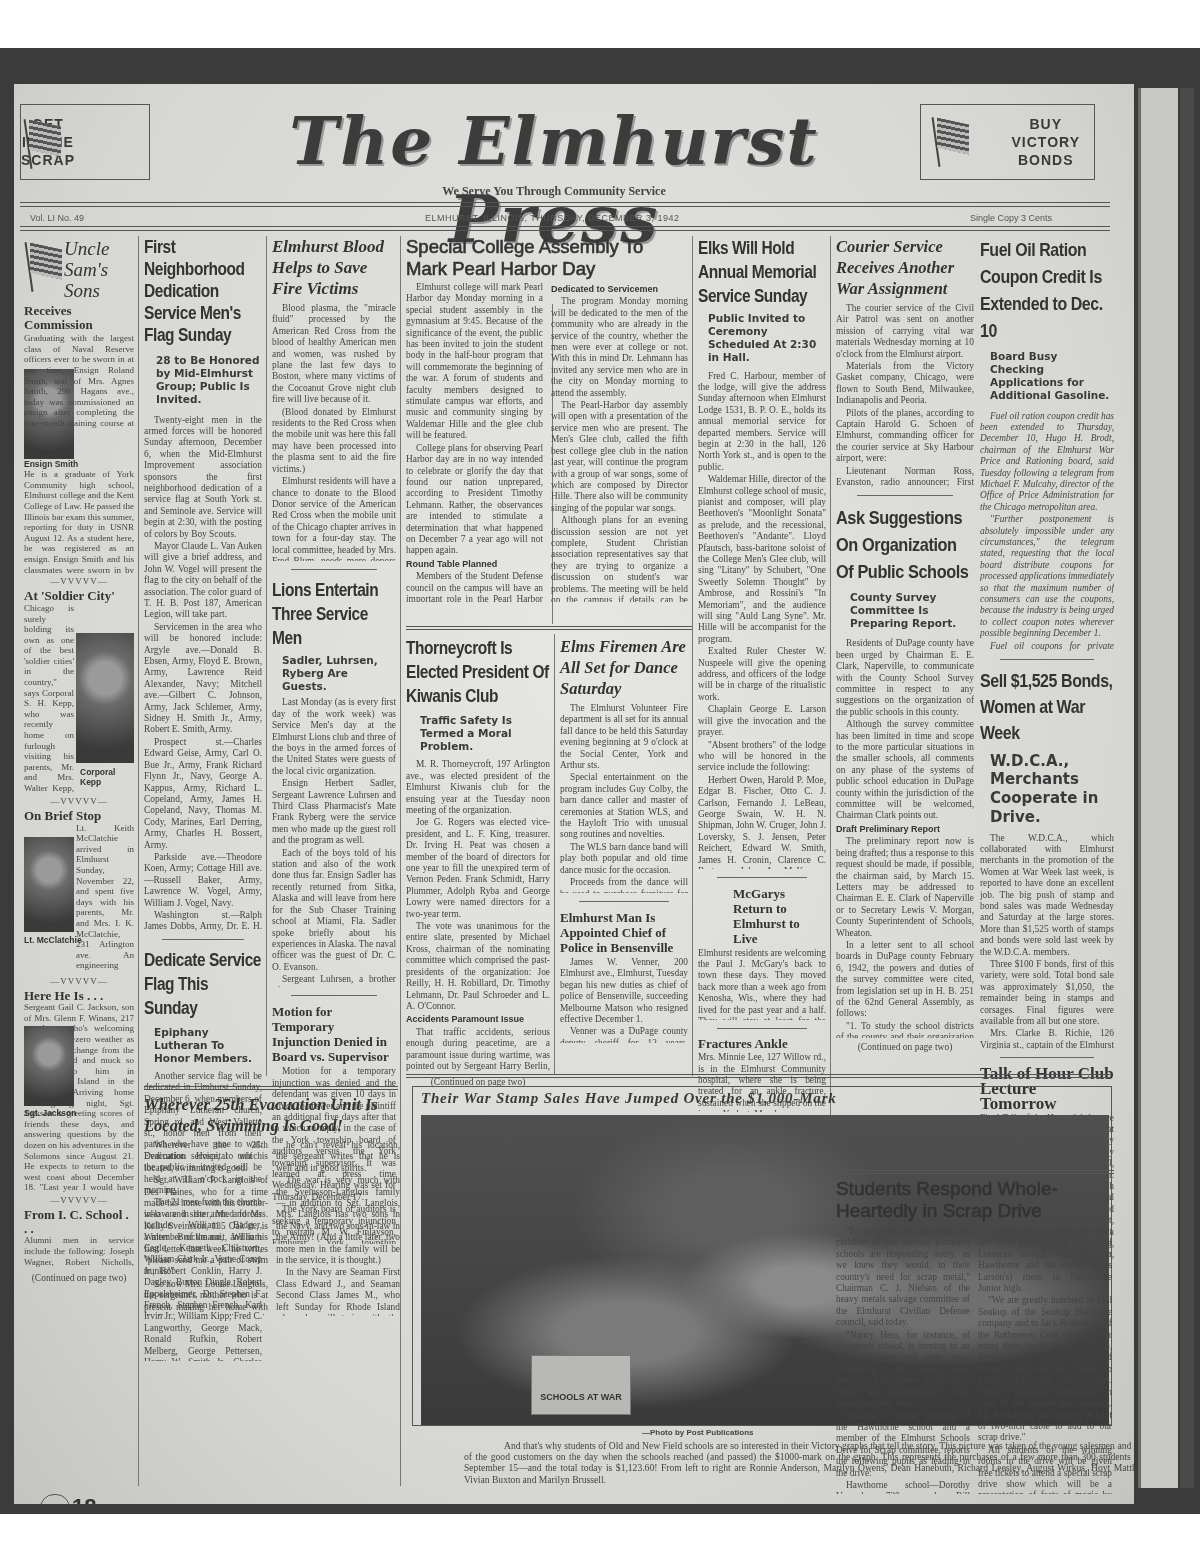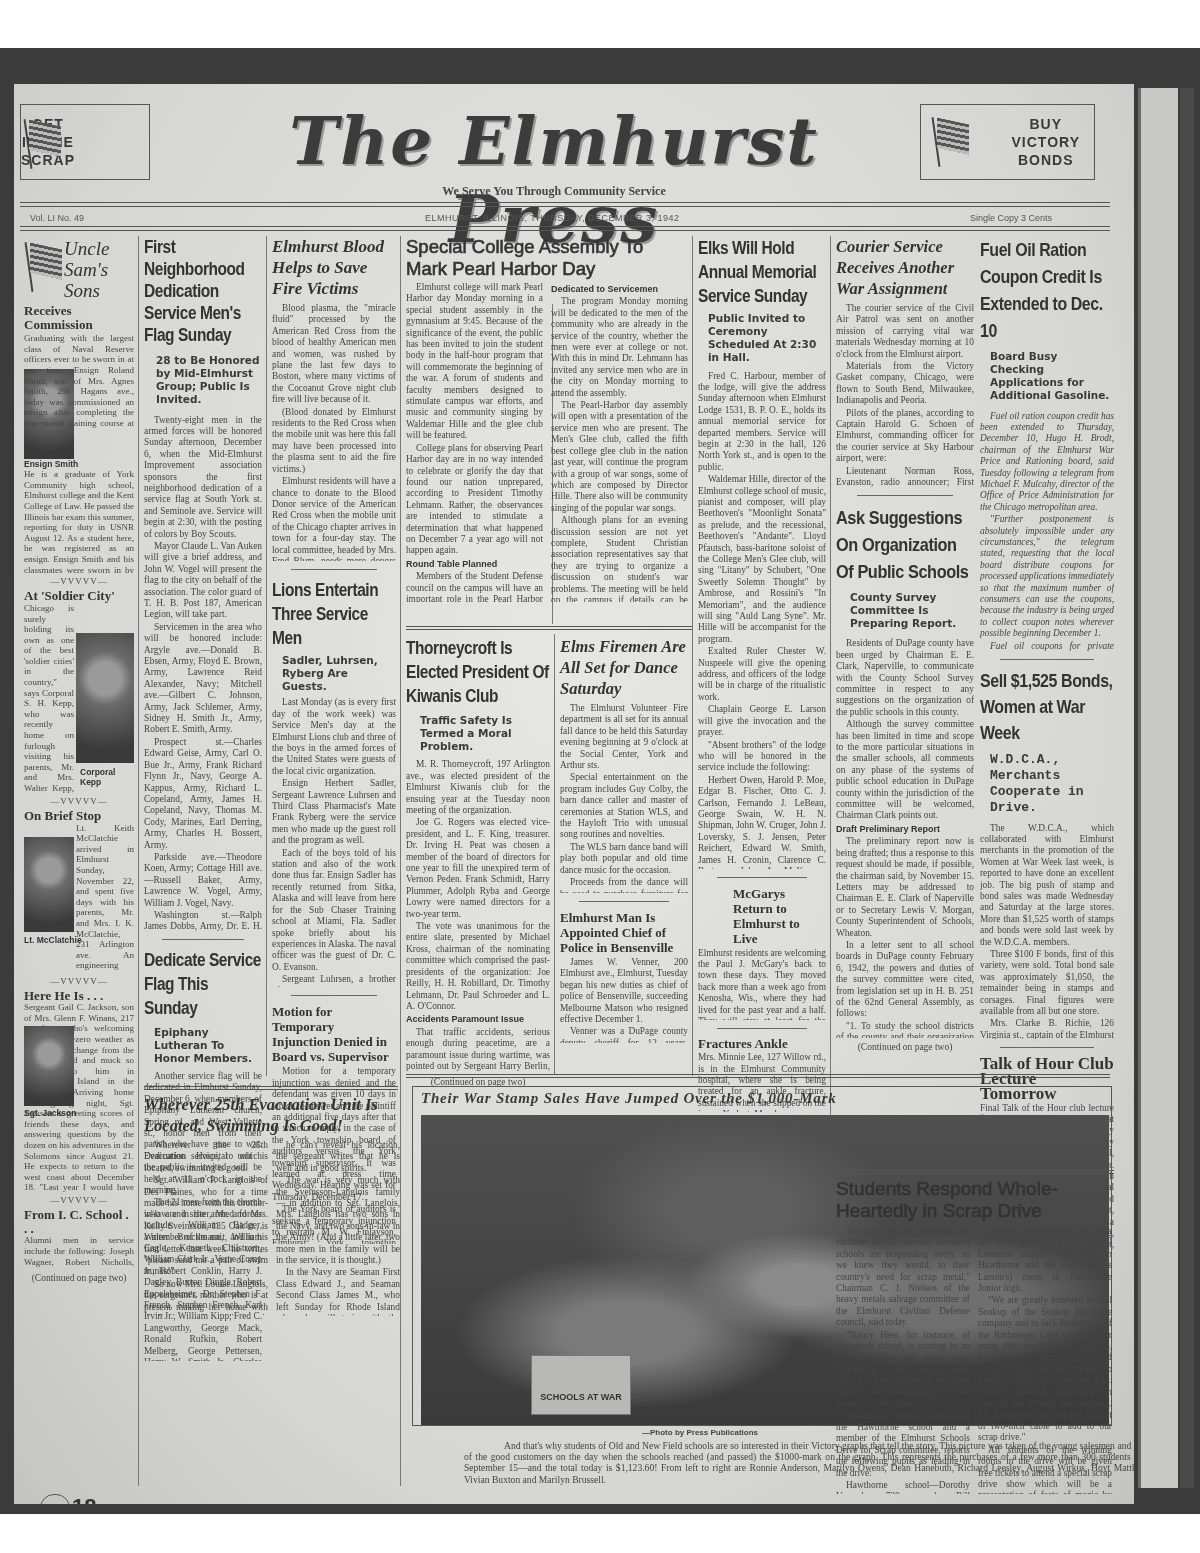--- a/index.html
+++ b/index.html
@@ -291,59 +291,59 @@
         <p>Pilots of the planes, according to Captain Harold G. Schoen of Elmhurst, commanding officer for the courier service at Sky Harbour airport, were:</p>
         <p>Lieutenant Norman Ross, Evanston, radio announcer; First Lieutenant Richard E. Howell, squadron commander of Squadron 611-1 at Sky Harbour; Lieutenant Frank Hlavacek Jr., Wilmette, a member of Squadron 611-1; and Captain Howard Warwick, of Chicago, executive officer of the Illinois Wing Civil Air Patrol.</p>
       </div>
       <div class="short-rule"></div>
       <div class="hl cond" style="font-size:19px; line-height:27px; transform:scaleX(0.86); width:160px;">Ask Suggestions On Organization Of Public Schools</div>
       <div class="deck" style="font-size:10.5px; margin:6px 0 8px 14px;">County Survey Committee Is Preparing Report.</div>
       <div class="body" style="height:400px; overflow:hidden;">
         <p>Residents of DuPage county have been urged by Chairman E. E. Clark, Naperville, to communicate with the County School Survey committee in respect to any suggestions on the organization of the public schools in this county.</p>
         <p>Although the survey committee has been limited in time and scope to the more particular situations in the smaller schools, all comments on any phase of the systems of public school education in DuPage county within the jurisdiction of the committee will be welcomed, Chairman Clark points out.</p>
         <div class="sub">Draft Preliminary Report</div>
-        <p>The preliminary report now is being drafted; thus a response to this request should be made, if possible, the chairman said, by November 15. Letters may be addressed to Chairman E. E. Clark of Naperville or to Secretary Lewis V. Morgan, County Superintendent of Schools, Wheaton.</p>
+        <p>The preliminary report now is being drafted; thus a response to this request should be made, if possible, the chairman said, by March 15. Letters may be addressed to Chairman E. E. Clark of Naperville or to Secretary Lewis V. Morgan, County Superintendent of Schools, Wheaton.</p>
         <p>In a letter sent to all school boards in DuPage county February 6, 1942, the powers and duties of the survey committee were cited, from legislation set up in H. B. 251 of the 62nd General Assembly, as follows:</p>
         <p>"1. To study the school districts of the county and their organization for the purpose of recommending desirable reorganization which in the judgment of the committee will afford better educational opportunities for the pupils and inhabitants of the county, more efficient and economical administration of public schools and a more equitable distribution of school revenues.</p>
 
       </div>
       <div class="cont">(Continued on page two)</div>
     </div>
 
     <div class="col" style="left:966px; width:134px;">
       <div class="hl cond" style="font-size:19px; line-height:27px; transform:scaleX(0.84); width:160px;">Fuel Oil Ration Coupon Credit Is Extended to Dec. 10</div>
       <div class="deck" style="font-size:10.5px; margin:6px 0 8px 10px;">Board Busy Checking Applications for Additional Gasoline.</div>
       <div class="body" style="height:240px; overflow:hidden;font-style:italic;">
         <p>Fuel oil ration coupon credit has been extended to Thursday, December 10, Hugo H. Brodt, chairman of the Elmhurst War Price and Rationing board, said Tuesday following a telegram from Michael F. Mulcahy, director of the Office of Price Administration for the Chicago metropolitan area.</p>
         <p>"Further postponement is absolutely impossible under any circumstances," the telegram stated, requesting that the local board distribute coupons for processed applications immediately so that the maximum number of consumers can use the coupons, because the industry is being urged to collect coupon notes wherever possible beginning December 1.</p>
         <p>Fuel oil coupons for private dwellings now are available to those who have filed applications and may be called for at the Elmhurst board office in the Glos building at South Kenilworth and East Park aves., Chairman Brodt stated.</p>
 
       </div>
       <div class="short-rule"></div>
       <div class="hl cond" style="font-size:19px; line-height:26px; transform:scaleX(0.84); width:160px;">Sell $1,525 Bonds, Women at War Week</div>
-      <div class="deck" style="font-size:13px; margin:6px 0 6px 10px;font-family:Liberation Mono, monospace;">W.D.C.A., Merchants Cooperate in Drive.</div>
+      <div class="deck" style="font-size:15px; margin:6px 0 6px 10px;">W.D.C.A., Merchants Cooperate in Drive.</div>
       <div class="body" style="height:216px; overflow:hidden;">
         <p>The W.D.C.A., which collaborated with Elmhurst merchants in the promotion of the Women at War Week last week, is reported to have done an excellent job. The big push of stamp and bond sales was made Wednesday and Saturday at the large stores. More than $1,525 worth of stamps and bonds were sold last week by the W.D.C.A. members.</p>
         <p>Three $100 F bonds, first of this variety, were sold. Total bond sale was approximately $1,050, the remainder being in stamps and corsages. Final figures were available from all but one store.</p>
         <p>Mrs. Clarke B. Richie, 126 Virginia st., captain of the Elmhurst chapter of the women's defense corps, was in charge of arrangements insofar as organizing and placing the women was concerned. Preliminary preparations were made by the Elmhurst Chamber of Commerce and the merchants cooperating in the drive, which was nation-wide in scope.</p>
       </div>
       <div class="short-rule"></div>
       <div class="hl serif" style="font-size:17px; line-height:15px;">Talk of Hour Club Lecture Tomorrow</div>
       <div class="body" style="margin-top:2px; height:146px; overflow:hidden;">Final Talk of the Hour club lecture for the season will be delivered at the Hawthorne school this Friday beginning at 8:15 p. m., by Honorable William D. Saltiel, noted Chicago lawyer and lecturer. His topic will be modern youth movements and new political trends of thought in Europe and America. Arthur A. Karnstedt, treasurer for the club, will present a financial report at the meeting, announces Maurice C. Turner, chairman of the Public Forum committee of the Elmhurst Civilian Defense council which has sponsored the lecture series. Net proceeds will be contributed to the Elmhurst O.C.D.</div>
     </div>
 
     <div class="rule-double" style="top:990px; left:392px; width:704px; height:4px;"></div>
 
     <div class="war-photo">
       <div class="war-photo-title">Their War Stamp Sales Have Jumped Over the $1,000-Mark</div>
       <div class="war-photo-img">
         <div class="war-sign">SCHOOLS AT WAR</div>
       </div>
     </div>
-    <div class="photo-credit">—Photo by Press Publications</div>
+    <div class="photo-credit">—Photo by Post Publications</div>
     <div class="photo-caption">And that's why students of Old and New Field schools are so interested in their Victory graphs that tell the story. This picture was taken of the young salesmen and some of the good customers on the day when the schools reached (and passed) the $1000-mark on the graph. This represents the purchases of a few more than 300 students since September 15—and the total today is $1,123.60! From left to right are Ronnie Anderson, Marilyn Owens, Dean Hanebuth, Richard Leesley, August Wirkus, Hoyt Matthews, Vivian Buxton and Marilyn Brussell.</div>
 
     <div class="col" style="left:822px; top:1086px; width:280px;">
       <div class="rule-double" style="position:relative; left:0; width:278px; height:4px; margin-bottom:4px;"></div>
       <div class="hl" style="font-size:19px; line-height:22px; font-weight:normal; -webkit-text-stroke:0.6px #333;">Students Respond Whole-Heartedly in Scrap Drive</div>
       <div style="display:flex; gap:8px; margin-top:4px;">
         <div class="body" style="width:134px; height:268px; overflow:hidden;">
           <p>"In spite of the snowfall, the children of the various Elmhurst schools are responding nobly, as we knew they would, to their country's need for scrap metal," Chairman C. J. Nielsen of the heavy metals salvage committee of the Elmhurst Civilian Defense council, said today.</p>
           <p>"Nancy Hess, for instance, of Roosevelt school, is turning in an old gas range and other scrap amounting to 400 pounds, while Jane and John Turner of the same school are contributing a 950-pound concrete mixer."</p>
           <p>Maurice C. Turner, principal of the Hawthorne school and a member of the Elmhurst Schools Drive for Scrap committee, reports the following pupils as leading in the drive:</p>

